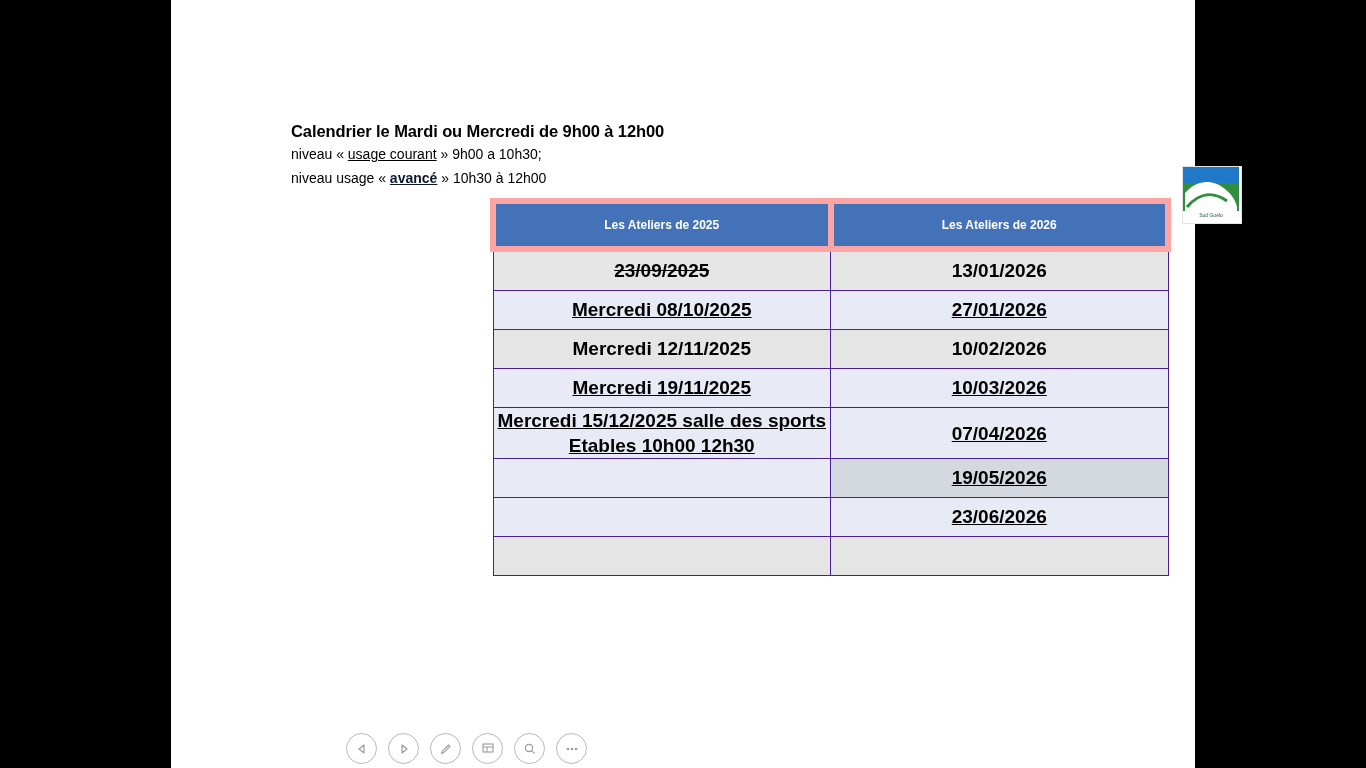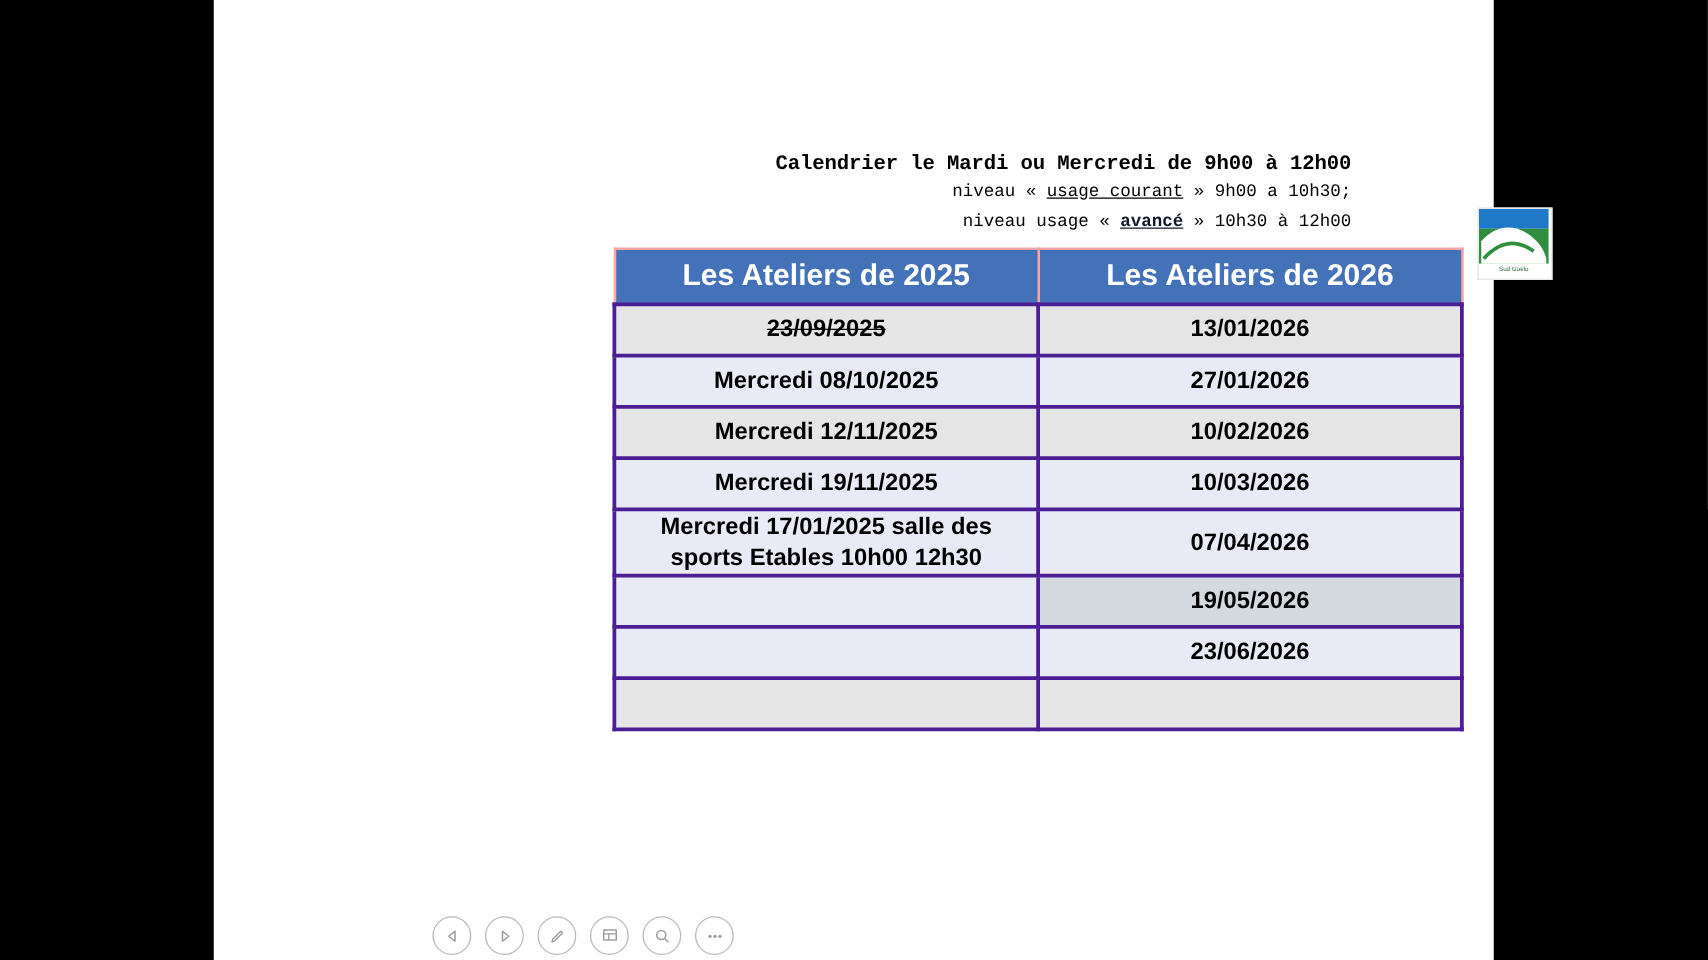--- a/index.html
+++ b/index.html
@@ -28,22 +28,21 @@
     height: 768px;
     background: #ffffff;
   }
 
   
   #heading {
     position: absolute;
     left: 120px;
     top: 120px;
     width: 790px;
-    text-align: right;
-    font-family: Liberation Mono, monospace;
+    text-align: left;
   }
   .head-line-1 {
     font-size: 16.5px;
     font-weight: bold;
     color: #000000;
     line-height: 22px;
     letter-spacing: -0.1px;
   }
   .head-line-2, .head-line-3 {
     font-size: 14px;
@@ -78,36 +77,36 @@
     top: 198px;
     width: 681px;
     border-collapse: collapse;
     table-layout: fixed;
   }
   #cal-table td, #cal-table th {
     width: 50%;
     height: 38px;
     text-align: center;
     vertical-align: middle;
-    border: 3px solid #4c1d95;
+    border: 1px solid #4c1d95;
     font-size: 19px;
     color: #000000;
     font-weight: bold;
     padding: 0 4px;
   }
   #cal-table th {
     background: #4472b8;
     color: #ffffff;
     font-weight: bold;
-    font-size: 24px;
+    font-size: 12px;
     height: 42px;
-    border: 2px solid #fca5a5;
+    border: 6px solid #fca5a5;
   }
   .row-a td { background: #e5e5e5; }
-  .row-b td { background: #e8ebf5; }
+  .row-b td { background: #e8ebf5; text-decoration: underline; }
   .cell-first { background: #e6e6e6 !important; }
   .cell-grey { background: #d4d8df !important; }
   .strike { text-decoration: line-through; }
   .red { color: #ff0000; }
   .tall { height: 58px; line-height: 25px; }
   .empty { }
 
   
   #toolbar {
     position: absolute;
@@ -171,21 +170,21 @@
         </tr>
         <tr class="row-a">
           <td>Mercredi 12/11/2025</td>
           <td>10/02/2026</td>
         </tr>
         <tr class="row-b">
           <td>Mercredi 19/11/2025</td>
           <td>10/03/2026</td>
         </tr>
         <tr class="row-b">
-          <td class="tall red">Mercredi 17/01/2025 salle des sports Etables 10h00 12h30</td>
+          <td class="tall red">Mercredi 15/12/2025 salle des sports Etables 10h00 12h30</td>
           <td class="tall">07/04/2026</td>
         </tr>
         <tr class="row-b">
           <td class="empty"></td>
           <td class="cell-grey">19/05/2026</td>
         </tr>
         <tr class="row-b">
           <td class="empty"></td>
           <td>23/06/2026</td>
         </tr>

